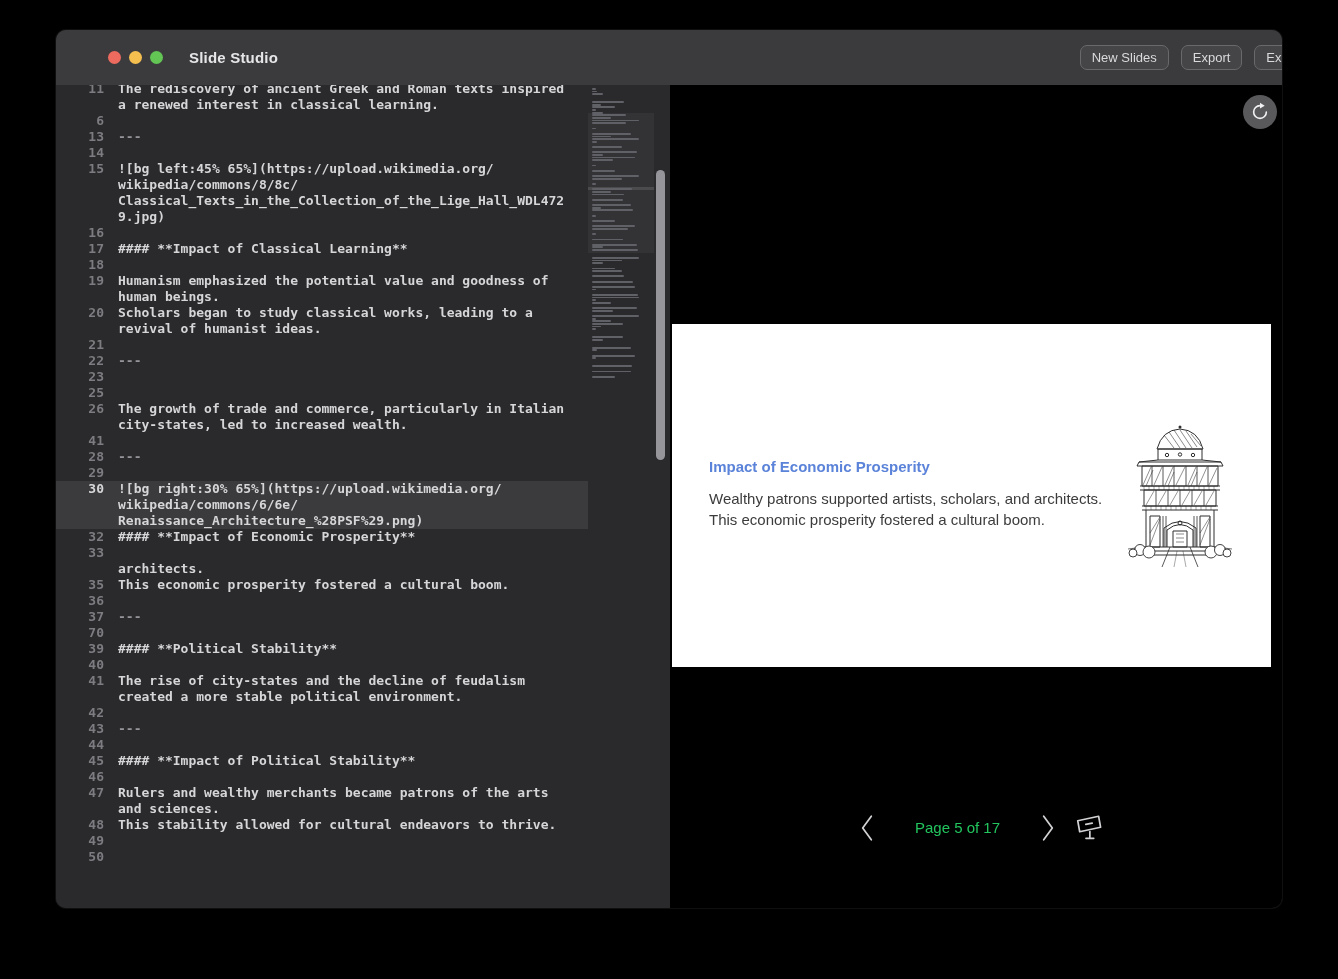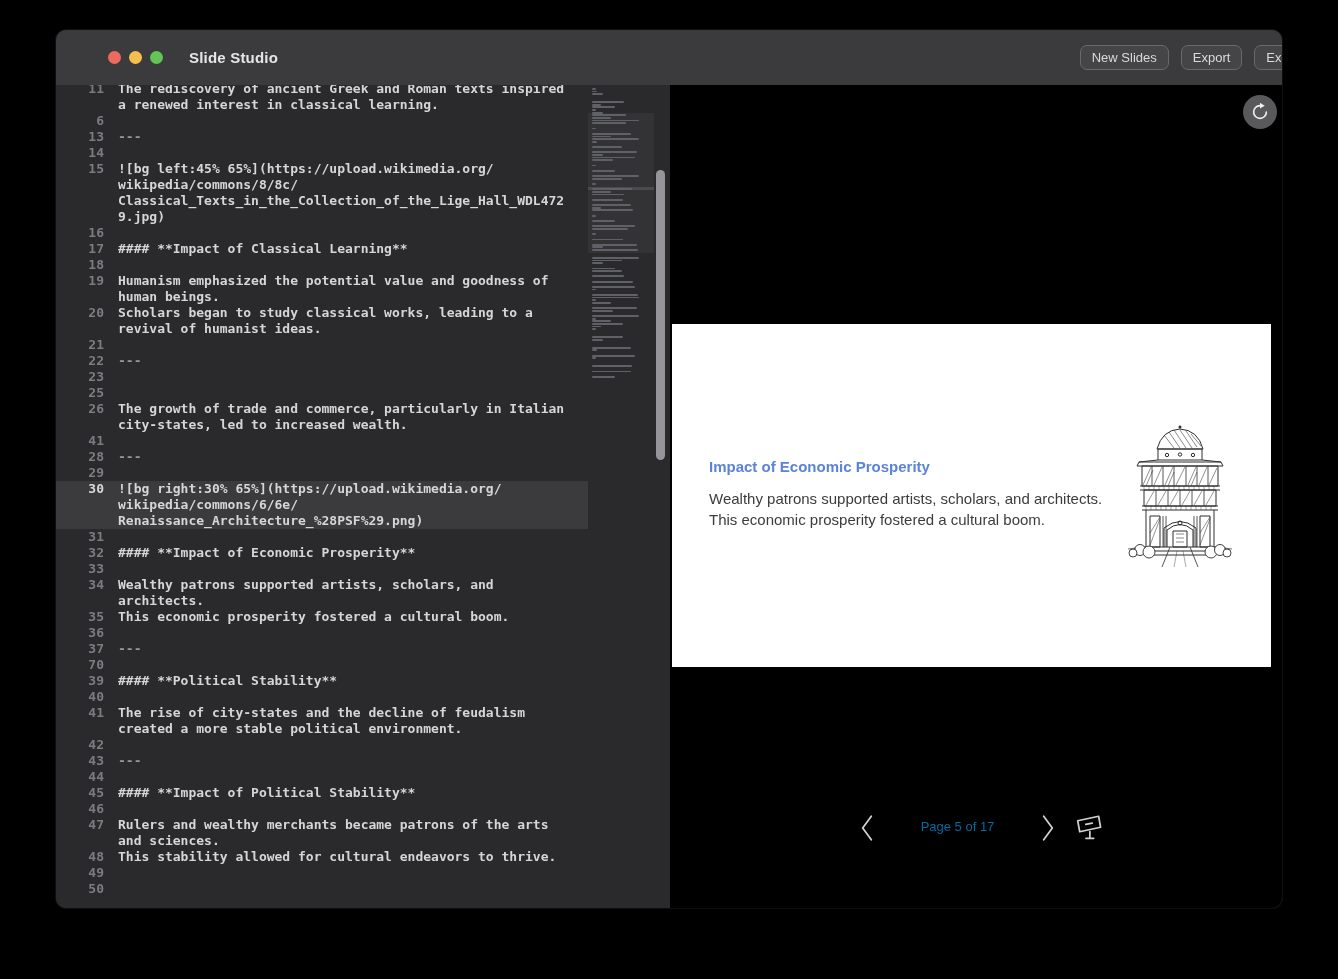--- a/index.html
+++ b/index.html
@@ -50,21 +50,21 @@
                background:#59595c;display:flex;align-items:center;justify-content:center;cursor:default;}
 
   .slide{position:absolute;left:2px;top:239px;width:599px;height:343px;background:#ffffff;}
   .slide-title{position:absolute;left:37px;top:134px;font-size:15px;font-weight:bold;color:#5b83d9;}
   .slide-body{position:absolute;left:37px;top:164px;font-size:15px;line-height:21px;color:#3c3c3c;}
   .slide-art{position:absolute;top:98px;right:31px;width:120px;height:145px;}
 
   .pager{position:absolute;left:0;top:726px;width:614px;height:36px;}
   .chev{position:absolute;top:3px;cursor:default;}
   .chev-left{left:189px;} .chev-right{left:370px;}
-  .page-label{position:absolute;left:225px;top:8px;width:125px;text-align:center;font-size:13px;color:#0369a1;}
+  .page-label{position:absolute;left:225px;top:8px;width:125px;text-align:center;font-size:15px;color:#22c55e;}
   .present-btn{position:absolute;left:404px;top:2px;cursor:default;}
 </style>
 </head>
 <body>
 
 <div class="stage">
   <div class="window">
 
     <div class="titlebar">
       <div class="lights">
@@ -190,34 +190,26 @@
             </div>
             <div class="row hl">
               <span class="ln"></span>
               <span class="txt">wikipedia/commons/6/6e/</span>
             </div>
             <div class="row hl">
               <span class="ln"></span>
               <span class="txt">Renaissance_Architecture_%28PSF%29.png)</span>
             </div>
             <div class="row">
-              <span class="ln">31</span>
-              <span class="txt"></span>
-            </div>
-            <div class="row">
               <span class="ln">32</span>
               <span class="txt">#### **Impact of Economic Prosperity**</span>
             </div>
             <div class="row">
               <span class="ln">33</span>
               <span class="txt"></span>
-            </div>
-            <div class="row">
-              <span class="ln">34</span>
-              <span class="txt">Wealthy patrons supported artists, scholars, and</span>
             </div>
             <div class="row">
               <span class="ln"></span>
               <span class="txt">architects.</span>
             </div>
             <div class="row">
               <span class="ln">35</span>
               <span class="txt">This economic prosperity fostered a cultural boom.</span>
             </div>
             <div class="row">

